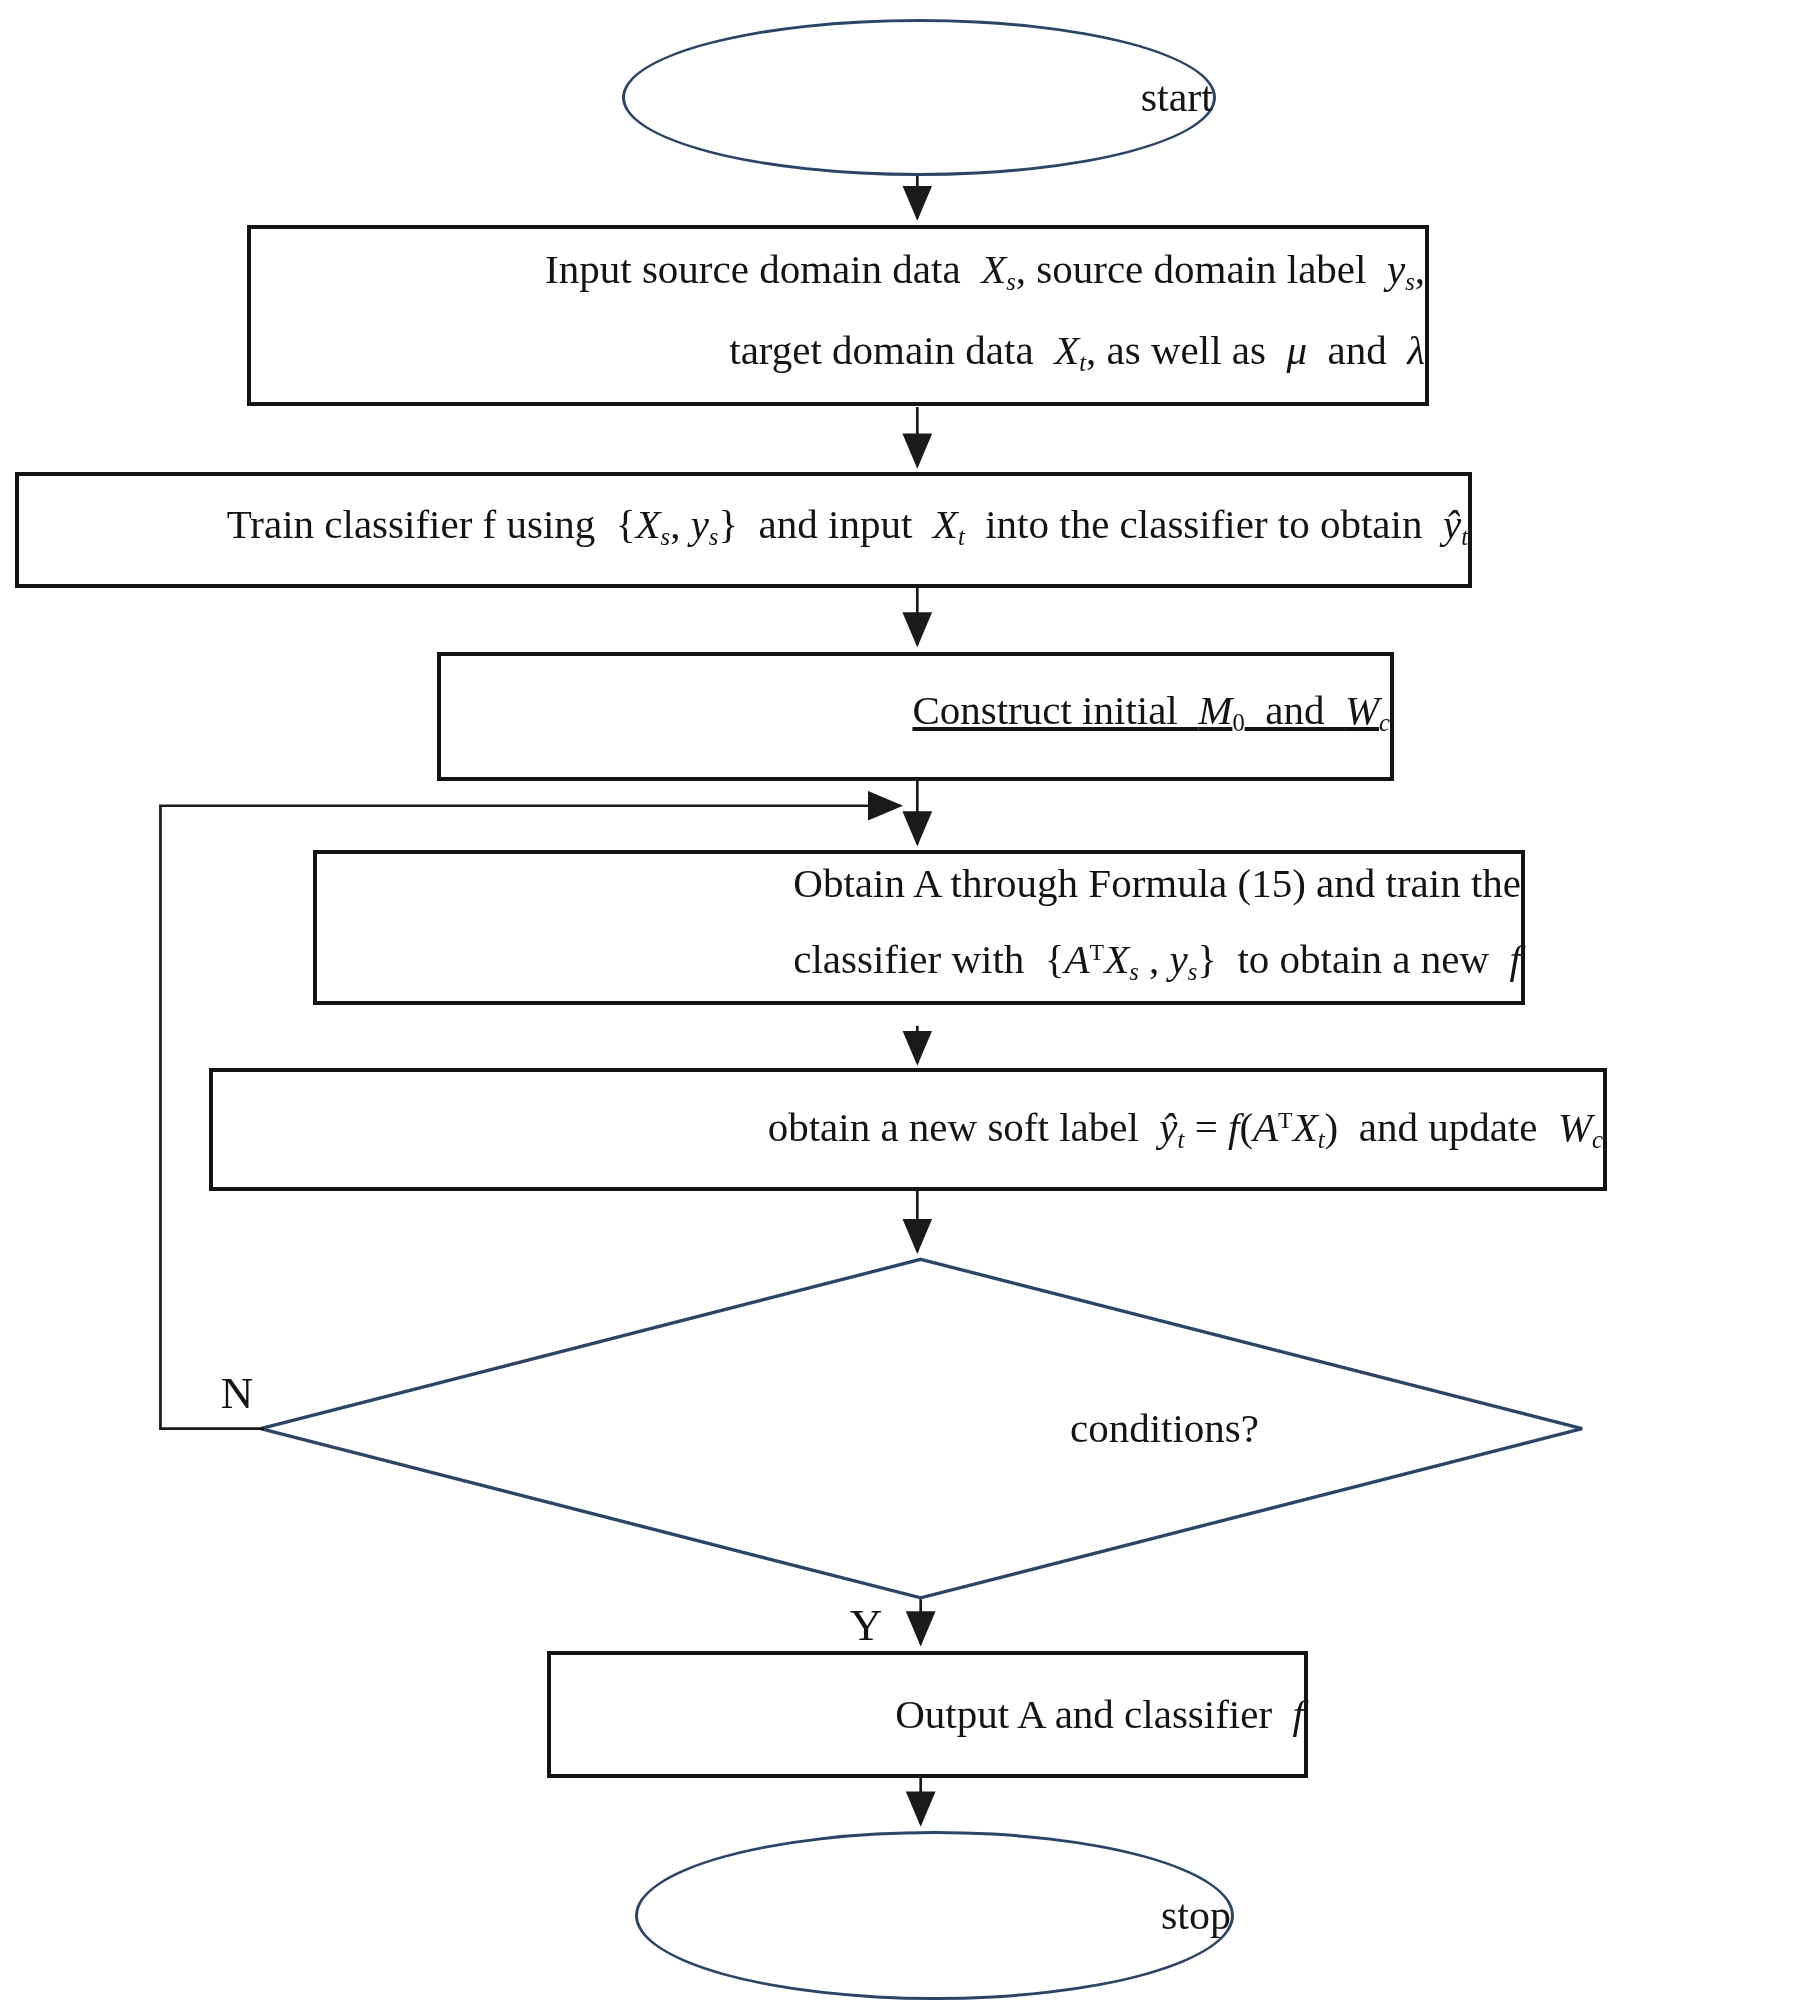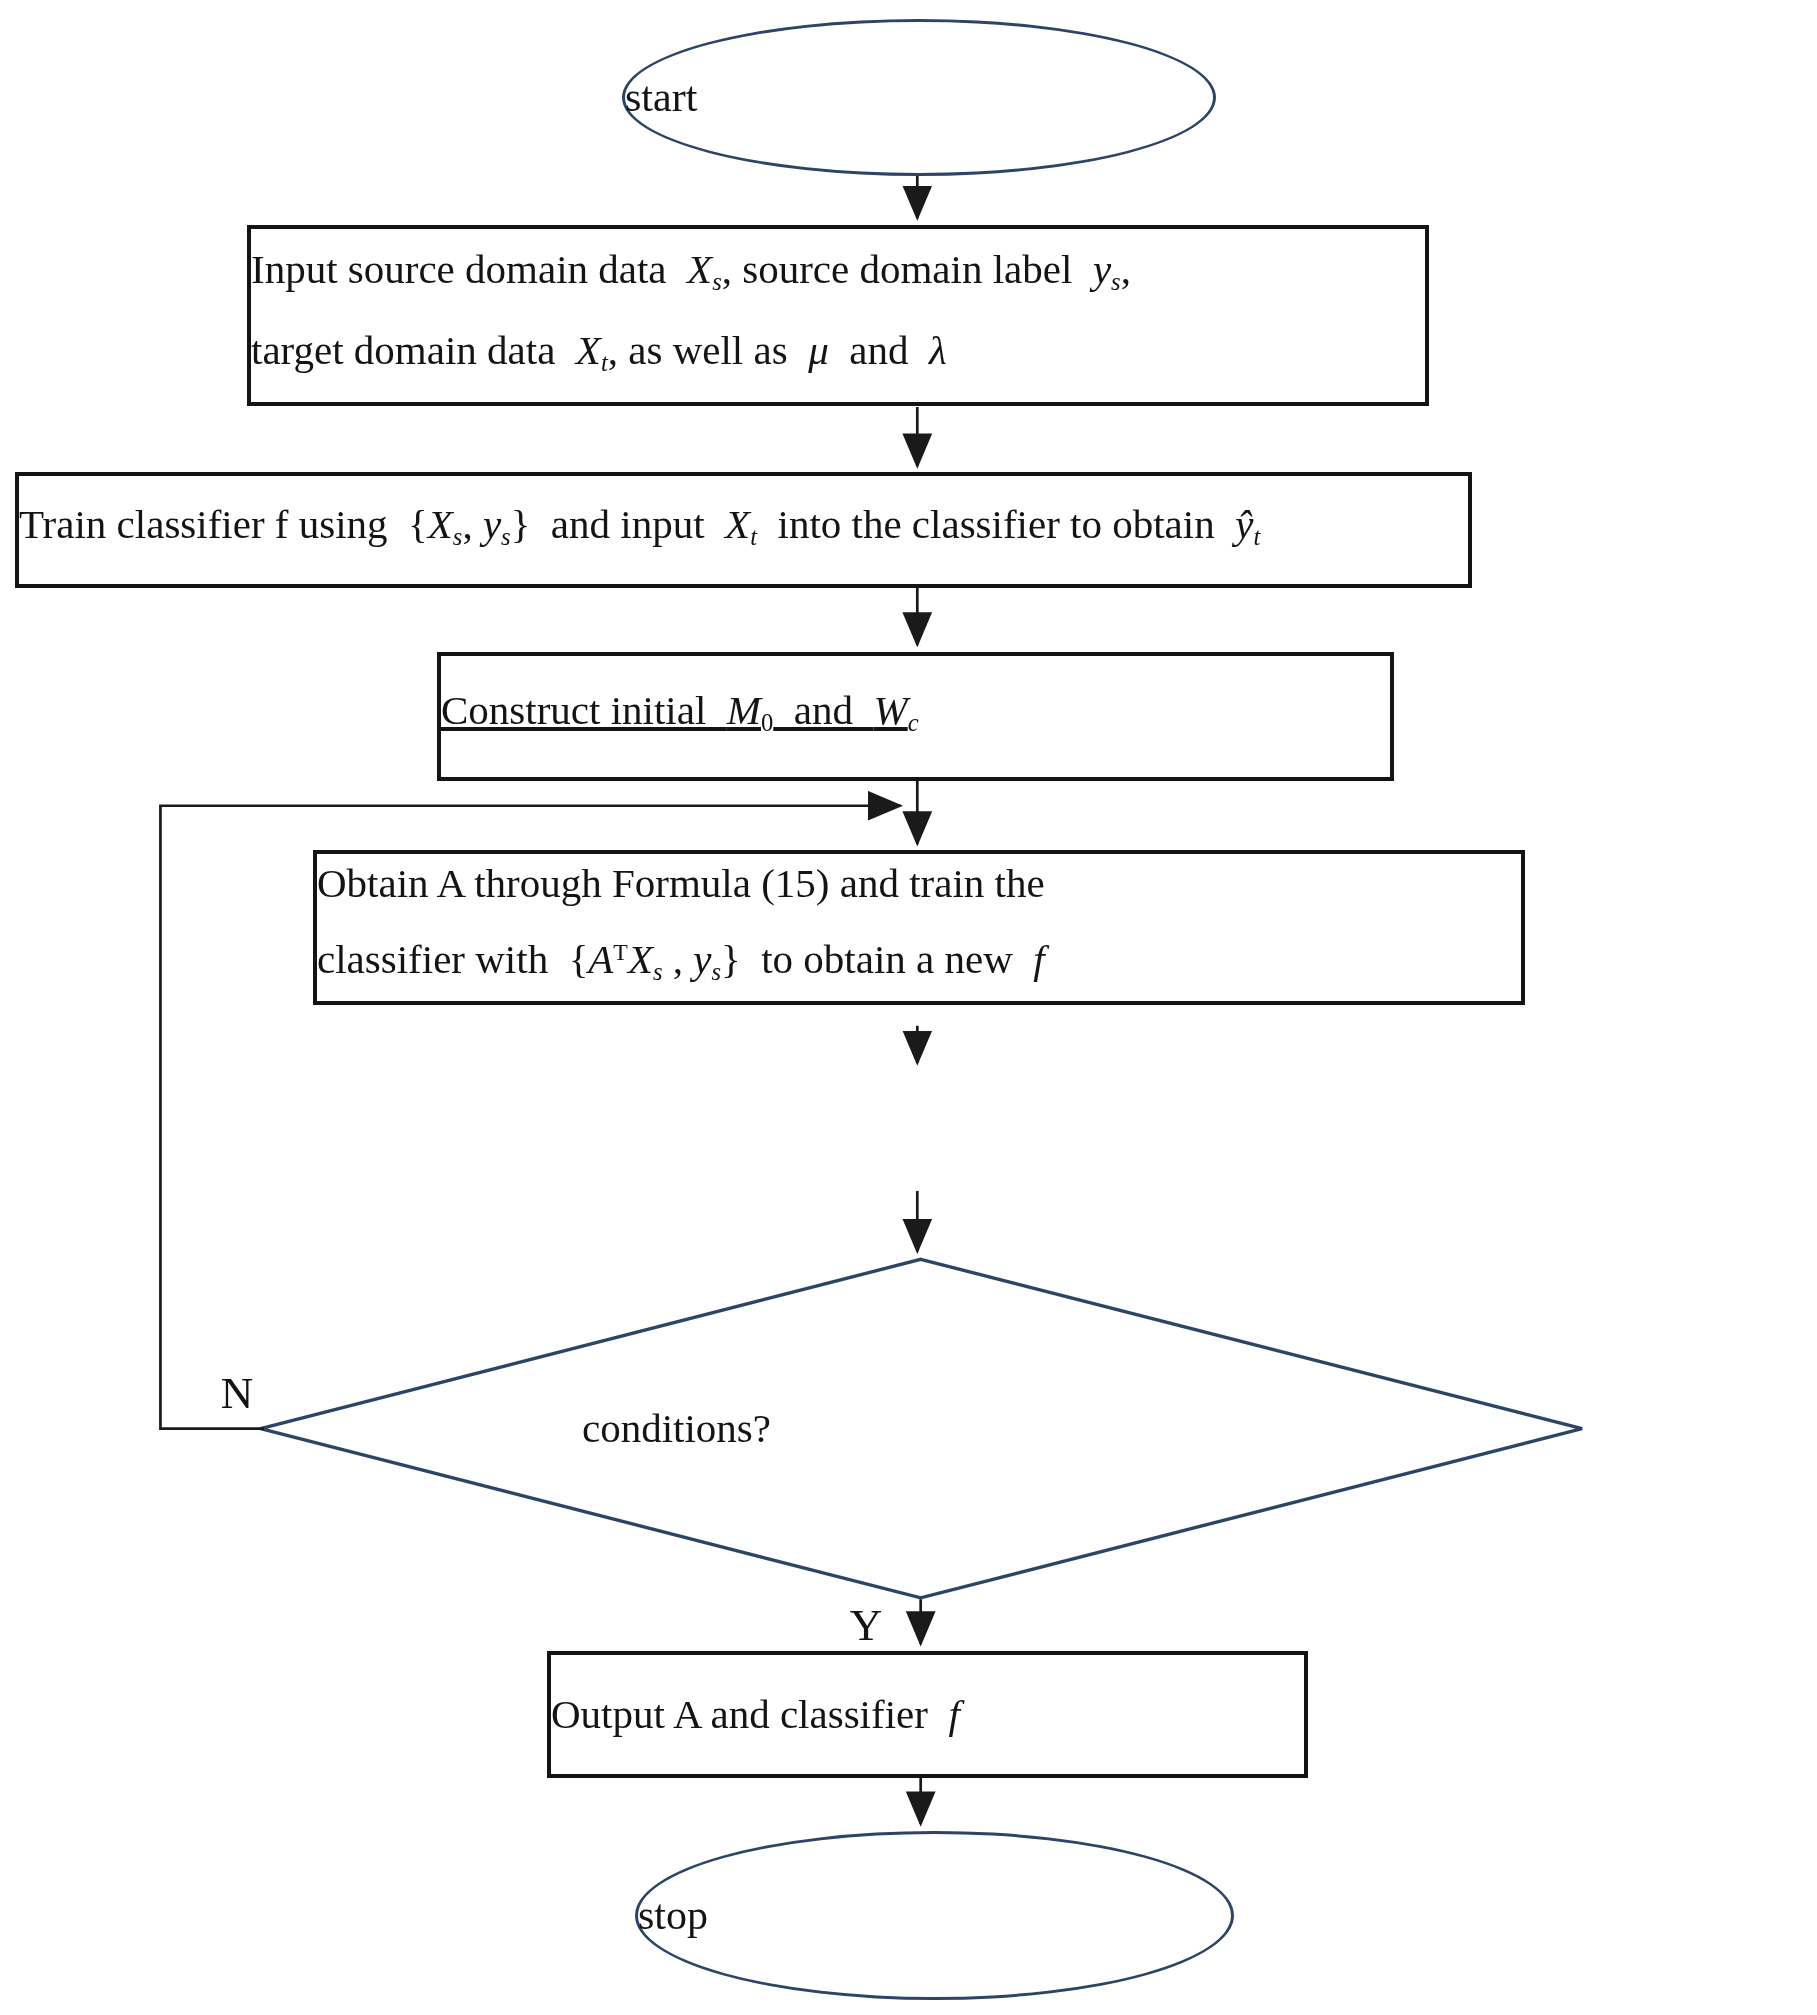--- a/index.html
+++ b/index.html
@@ -19,21 +19,21 @@
   }
   svg.wires{position:absolute;left:0;top:0;}
   .connector{stroke:var(--line);stroke-width:4;fill:none;}
   .ah{fill:var(--line);}
   .diamond-shape{fill:#ffffff;stroke:var(--shape-blue);stroke-width:5;}
 
   .node{
     position:absolute;
     box-sizing:border-box;
     display:flex;flex-direction:column;
-    justify-content:center;align-items:flex-start;
+    justify-content:center;align-items:flex-end;
     background:#ffffff;
     text-align:center;
   }
   .rect{border:4.7px solid var(--ink);}
   .ellipse{border:3.4px solid var(--shape-blue);border-radius:50%;}
   .line{
     white-space:pre-wrap;
     font-size:41px;
     line-height:69px;
   }
@@ -89,20 +89,23 @@
 
   <div class="node rect" style="left:437px;top:652px;width:957px;height:129px;text-decoration:underline;">
     <div class="line"><span>Construct initial  </span><span class="r-i">M</span><span class="r-sub">0</span><span>  and  </span><span class="r-i">W</span><span class="r-isub">c</span></div>
   </div>
 
   <div class="node rect" style="left:313px;top:850px;width:1212px;height:155px;">
     <div class="line"><span>Obtain A through Formula (15) and train the</span></div>
     <div class="line"><span>classifier with  {</span><span class="r-i">A</span><span class="r-sup">T</span><span class="r-i">X</span><span class="r-isub">s</span><span> , </span><span class="r-i">y</span><span class="r-isub">s</span><span>}  to obtain a new  </span><span class="r-i">f</span></div>
   </div>
 
+  <div class="node rect" style="left:209px;top:1068px;width:1398px;height:123px;">
+    <div class="line"><span>obtain a new soft label  </span><span class="r-i">ŷ</span><span class="r-isub">t</span><span> = </span><span class="r-i">f</span><span>(</span><span class="r-i">A</span><span class="r-sup">T</span><span class="r-i">X</span><span class="r-isub">t</span><span>)  and update  </span><span class="r-i">W</span><span class="r-isub">c</span></div>
+  </div>
 
   <div class="node" style="left:582px;top:1344px;width:677px;height:169px;background:transparent;">
     <div class="line">conditions?</div>
   </div>
 
   <div class="edge-label" style="left:200px;top:1371px;width:74px;">N</div>
 
   <div class="edge-label" style="left:829px;top:1603px;width:74px;">Y</div>
 
   <div class="node rect" style="left:547px;top:1651px;width:761px;height:127px;">

